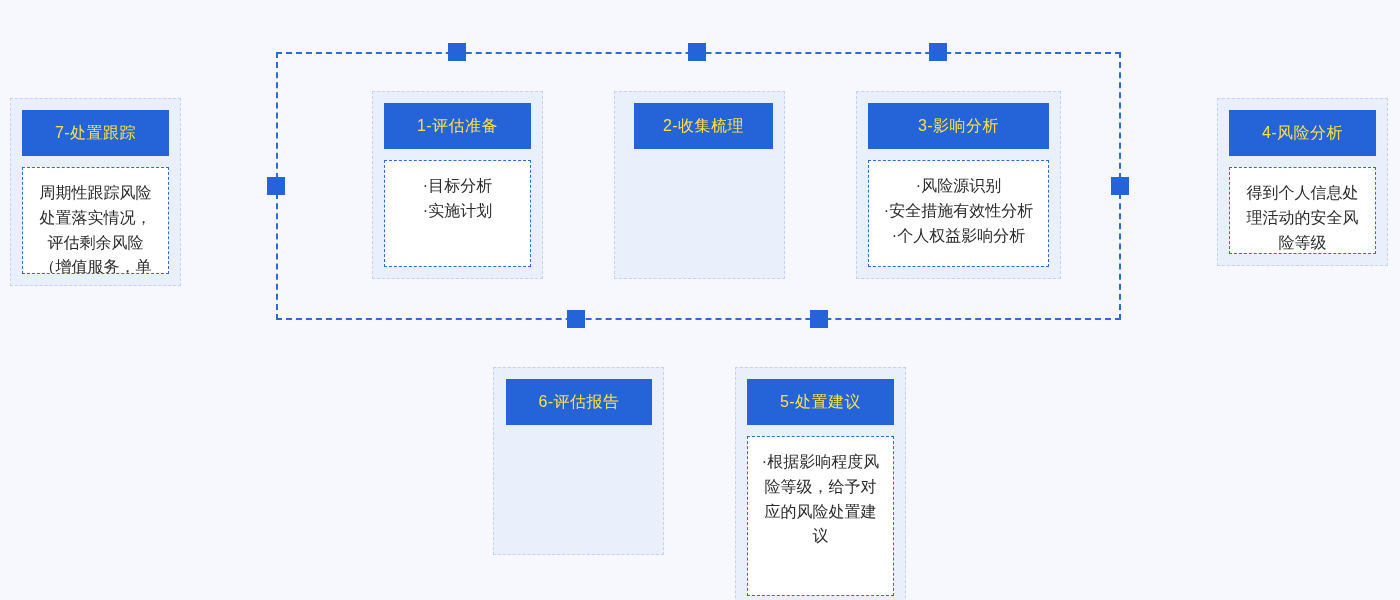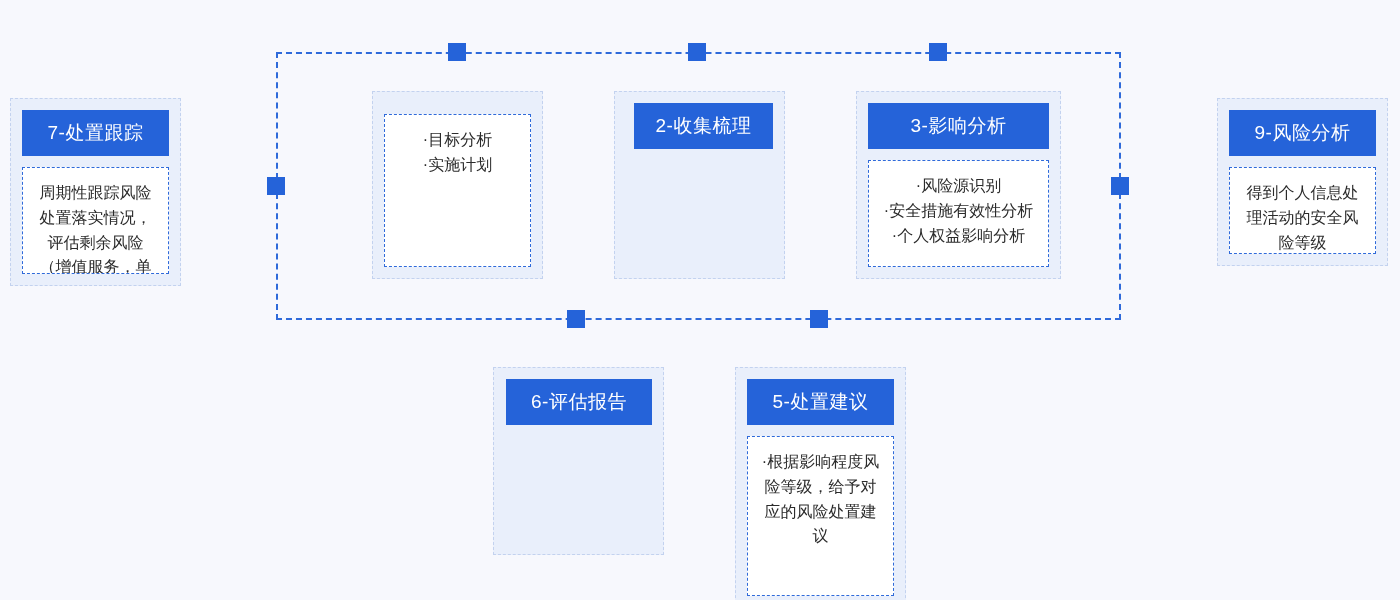--- a/index.html
+++ b/index.html
@@ -40,22 +40,22 @@
     position: absolute;
     box-sizing: border-box;
     background: #e9effb;
     border: 1px dashed #c3d2ef;
     padding: 11px;
     display: flex;
     flex-direction: column;
   }
   .card-header {
     background: #2563d9;
-    color: #ffffff;
-    font-size: 19px;
+    color: #fde047;
+    font-size: 16px;
     line-height: 1.2;
     letter-spacing: 0.5px;
     height: 46px;
     display: flex;
     align-items: center;
     justify-content: center;
     text-align: center;
     flex: none;
   }
   .card-body {
@@ -87,37 +87,38 @@
   <div class="handle" style="left:1111px; top:177px;"></div>
   <div class="handle" style="left:567px;  top:310px;"></div>
   <div class="handle" style="left:810px;  top:310px;"></div>
 
   <div class="card" style="left:10px; top:98px; width:171px; height:188px;">
     <div class="card-header">7-处置跟踪</div>
     <div class="card-body">周期性跟踪风险处置落实情况，评估剩余风险（增值服务，单独选配）</div>
   </div>
 
   <div class="card" style="left:372px; top:91px; width:171px; height:188px;">
+    <div class="card-header">1-评估准备</div>
     <div class="card-body">·目标分析
 ·实施计划</div>
   </div>
 
   <div class="card" style="left:614px; top:91px; width:171px; height:188px;padding-left:19px;">
     <div class="card-header">2-收集梳理</div>
   </div>
 
   <div class="card" style="left:856px; top:91px; width:205px; height:188px;">
     <div class="card-header">3-影响分析</div>
     <div class="card-body">·风险源识别
 ·安全措施有效性分析
 ·个人权益影响分析</div>
   </div>
 
   <div class="card" style="left:1217px; top:98px; width:171px; height:168px;">
-    <div class="card-header">9-风险分析</div>
+    <div class="card-header">4-风险分析</div>
     <div class="card-body">得到个人信息处理活动的安全风险等级</div>
   </div>
 
   <div class="card" style="left:493px; top:367px; width:171px; height:188px;padding-left:12px;">
     <div class="card-header">6-评估报告</div>
   </div>
 
   <div class="card" style="left:735px; top:367px; width:171px; height:241px;">
     <div class="card-header">5-处置建议</div>
     <div class="card-body">·根据影响程度风险等级，给予对应的风险处置建议</div>

